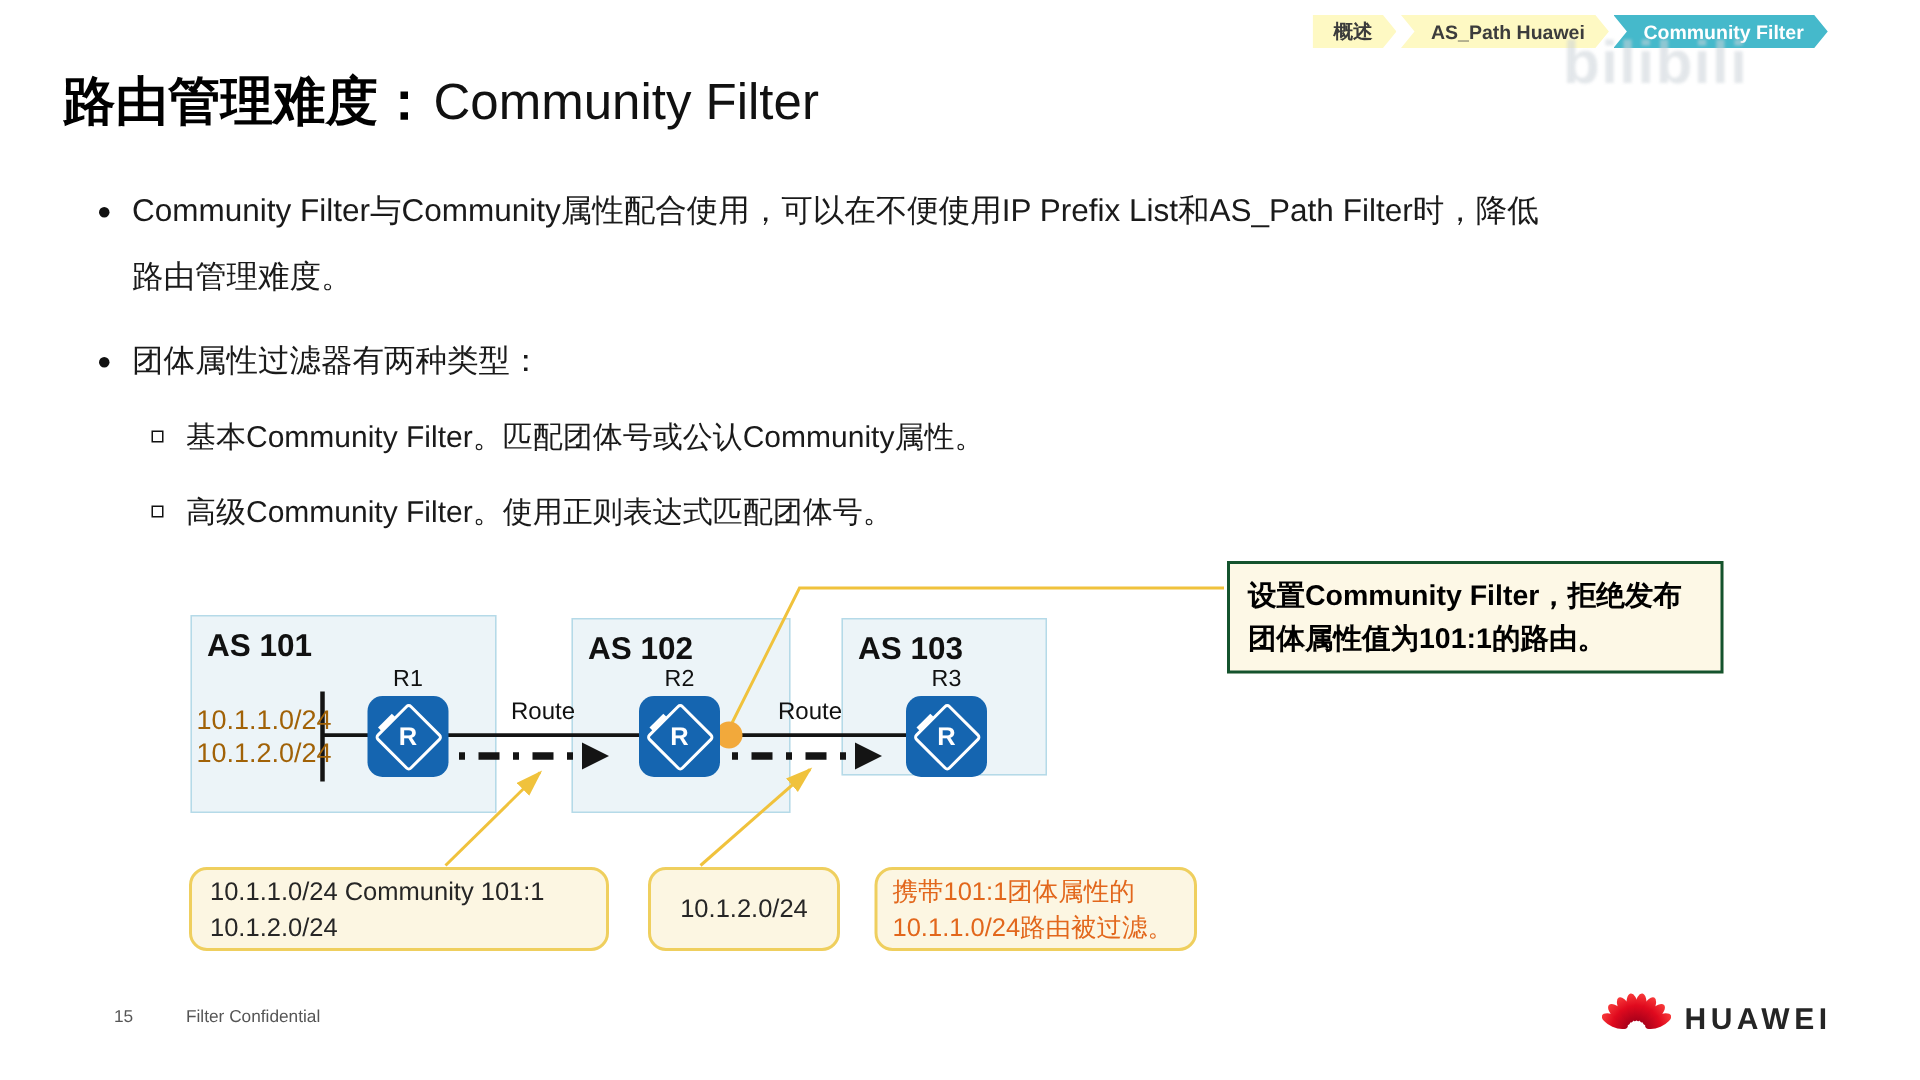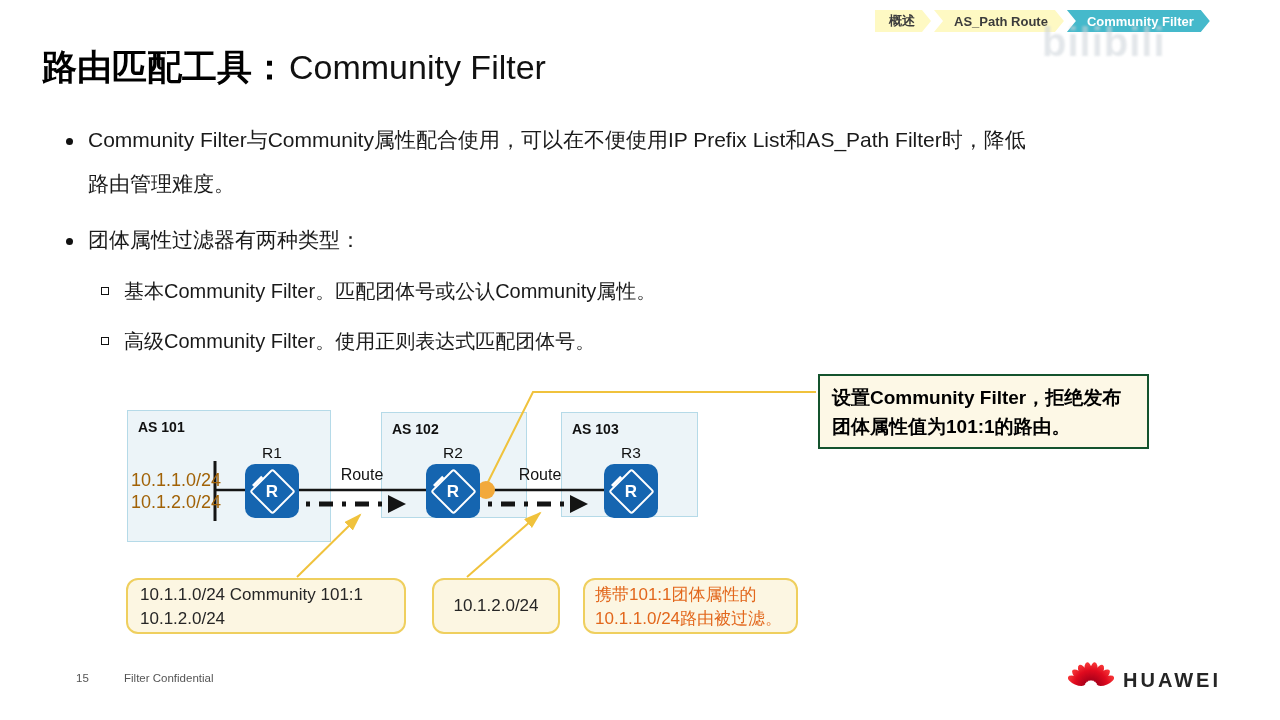--- a/index.html
+++ b/index.html
@@ -25,21 +25,21 @@
   .title-en { font-size:34px; font-weight:400; color:#111; margin-left:2px; }
 
   
   .btext { position:absolute; font-size:21px; color:#1a1a1a; white-space:nowrap; }
   .btext.sub { font-size:20px; }
   .bdot { position:absolute; width:7px; height:7px; border-radius:50%; background:#111; }
   .bsq  { position:absolute; width:8px; height:8px; border:1.6px solid #111; background:#fff; }
 
   
   .asbox { position:absolute; background:#ECF4F8; border:1.5px solid #B5DAE8; z-index:1; }
-  .as-label { position:absolute; top:8px; left:10px; font-size:14px; font-weight:700; color:#111; }
+  .as-label { position:absolute; top:8px; left:10px; font-size:21px; font-weight:700; color:#111; }
   .dsvg { position:absolute; left:0; top:0; z-index:2; }
   .router { position:absolute; width:54px; height:54px; background:#1565B0; border-radius:10px;
             display:flex; align-items:center; justify-content:center; z-index:3; }
   .router::before { content:""; position:absolute; width:13px; height:2.5px; background:#fff;
             transform:rotate(-45deg); left:6px; top:16px; }
   .diamond { width:33px; height:33px; border:2.5px solid #fff; border-radius:3px; transform:rotate(45deg);
             display:flex; align-items:center; justify-content:center; }
   .rletter { transform:rotate(-45deg); color:#fff; font-size:17px; font-weight:700; }
   .rname { position:absolute; width:54px; text-align:center; font-size:15.5px; color:#111; z-index:3; }
   .prefix { position:absolute; left:131px; top:469px; font-size:18px; line-height:22px; color:#a16207; z-index:3; }
@@ -60,48 +60,48 @@
   .logo { position:absolute; left:1068px; top:656px; display:flex; align-items:center; }
   .brand { font-size:20px; font-weight:700; letter-spacing:3px; color:#252525; margin-left:9px; margin-top:10px; }
 </style>
 </head>
 <body>
 
 <div class="slide">
 
   <div class="breadcrumb">
     <div class="crumb first">概述</div>
-    <div class="crumb">AS_Path Route</div>
+    <div class="crumb">AS_Path Huawei</div>
     <div class="crumb active">Community Filter</div>
   </div>
 
   <div class="watermark">bilibili</div>
 
   <div class="title">
-    <span class="title-zh">路由匹配工具：</span>
+    <span class="title-zh">路由管理难度：</span>
     <span class="title-en">Community Filter</span>
   </div>
 
   <div class="bdot" style="left:66px; top:138px;"></div>
   <div class="btext" style="left:88px; top:126px;">Community Filter与Community属性配合使用，可以在不便使用IP Prefix List和AS_Path Filter时，降低</div>
   <div class="btext" style="left:88px; top:170px;">路由管理难度。</div>
 
   <div class="bdot" style="left:66px; top:238px;"></div>
   <div class="btext" style="left:88px; top:226px;">团体属性过滤器有两种类型：</div>
 
   <div class="bsq" style="left:101px; top:287px;"></div>
   <div class="btext sub" style="left:124px; top:278px;">基本Community Filter。匹配团体号或公认Community属性。</div>
 
   <div class="bsq" style="left:101px; top:337px;"></div>
   <div class="btext sub" style="left:124px; top:328px;">高级Community Filter。使用正则表达式匹配团体号。</div>
 
   <div class="asbox" style="left:127px; top:410px; width:204px; height:132px;">
     <div class="as-label">AS 101</div>
   </div>
-  <div class="asbox" style="left:381px; top:412px; width:146px; height:106px;">
+  <div class="asbox" style="left:381px; top:412px; width:146px; height:130px;">
     <div class="as-label">AS 102</div>
   </div>
   <div class="asbox" style="left:561px; top:412px; width:137px; height:105px;">
     <div class="as-label">AS 103</div>
   </div>
 
   <svg class="dsvg" width="1280" height="720" viewBox="0 0 1280 720">
     <defs>
       <marker id="yarrow" markerWidth="10" markerHeight="8" refX="8" refY="3" orient="auto">
         <path d="M0,0 L9,3 L0,6 Z" fill="#F0C23C"></path>

